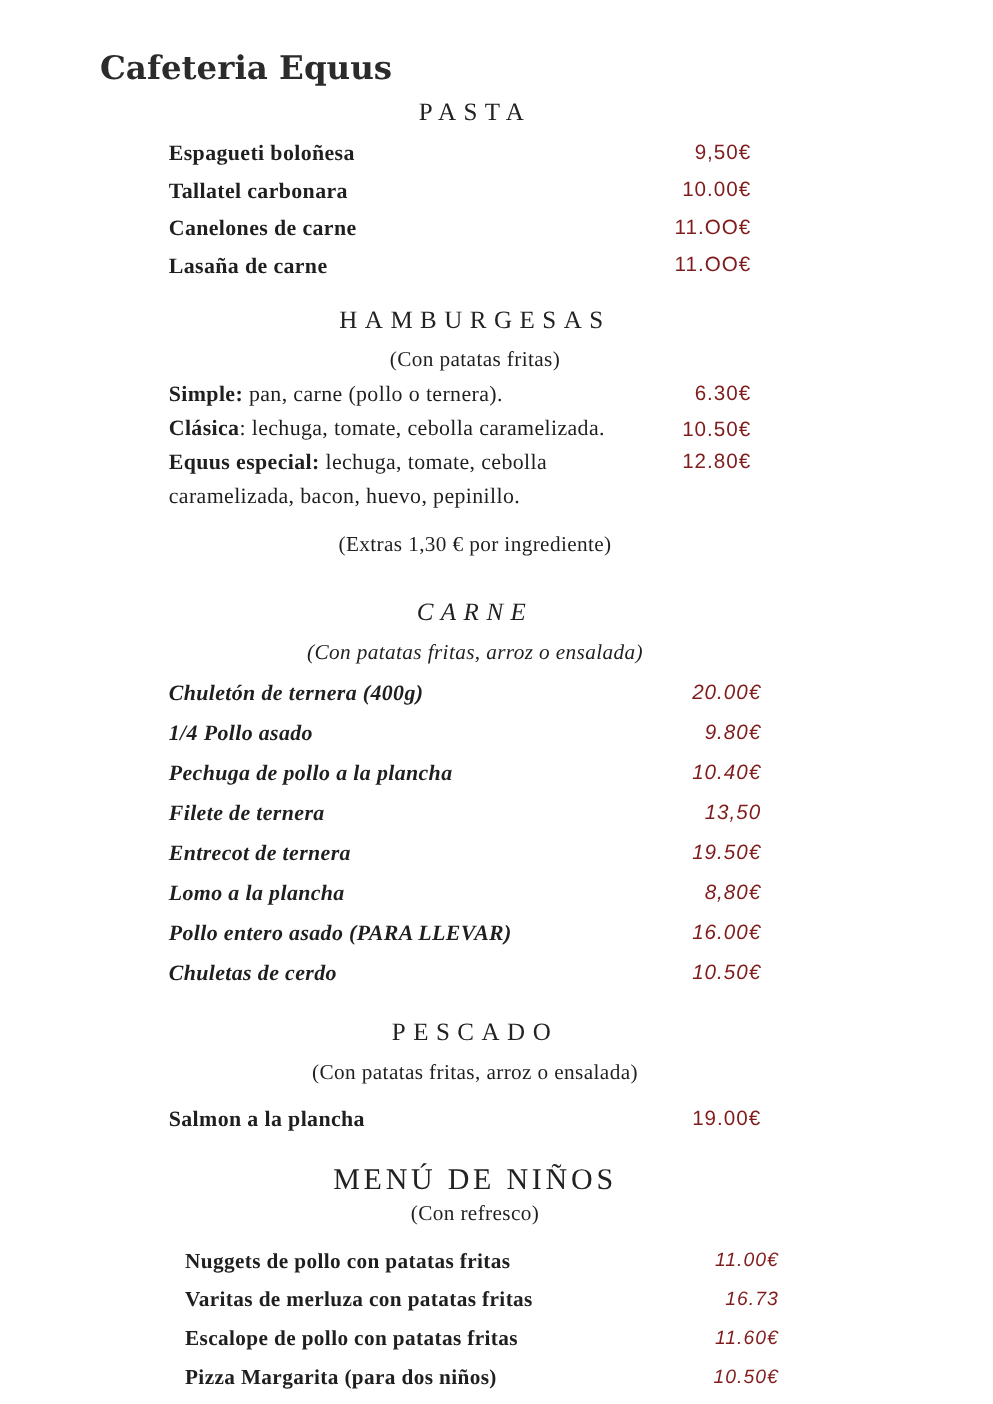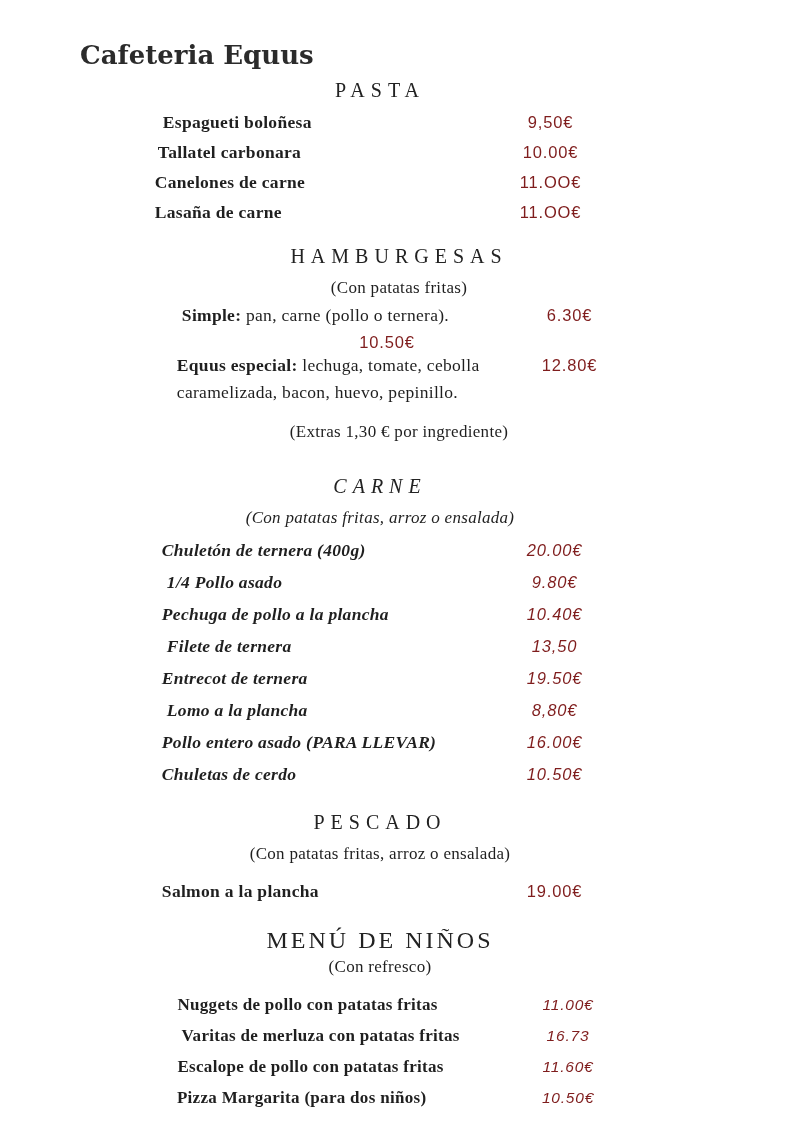--- a/index.html
+++ b/index.html
@@ -49,21 +49,21 @@
     margin-bottom: 2px;
   }
   .section-subtitle {
     text-align: center;
     font-size: 17px;
     margin: 0 0 8px 0;
     letter-spacing: 0.3px;
   }
   .menu-item {
     display: flex;
-    justify-content: center;
+    justify-content: space-between;
     align-items: flex-start;
     margin-bottom: 10px;
     font-size: 17.5px;
   }
   .item-name {
     width: 365px;
     line-height: 20px;
     letter-spacing: 0.3px;
   }
   .item-name.bold { font-weight: 700; }
@@ -86,21 +86,21 @@
   
   #menu-root section:nth-of-type(1) { margin-bottom: 22px; }
   #menu-root section:nth-of-type(1) .item-price { margin-right: 24px; }
 
   
   #menu-root section:nth-of-type(2) .section-subtitle { margin-bottom: 4px; }
   #menu-root section:nth-of-type(2) .menu-item { margin-bottom: 0; }
   #menu-root section:nth-of-type(2) .item-name { line-height: 27px; }
   #menu-root section:nth-of-type(2) .item-price { margin-right: 24px; margin-top: 3px; }
   #menu-root section:nth-of-type(2) .menu-item:nth-of-type(2) { align-items: center; }
-  #menu-root section:nth-of-type(2) { margin-bottom: 32px; margin-left: 38px; }
+  #menu-root section:nth-of-type(2) { margin-bottom: 32px; }
 
   
   #menu-root section:nth-of-type(3) .section-subtitle { margin-bottom: 12px; }
   #menu-root section:nth-of-type(3) .menu-item { margin-bottom: 12px; }
   #menu-root section:nth-of-type(3) .item-price { margin-right: 16px; }
   #menu-root section:nth-of-type(3) { margin-bottom: 26px; font-style: italic; }
 
   
   #menu-root section:nth-of-type(4) .section-subtitle { margin-bottom: 17px; }
   #menu-root section:nth-of-type(4) .item-price { margin-right: 16px; }
@@ -141,20 +141,21 @@
       </section>
       <section class="menu-section">
         <h2 class="section-title">HAMBURGESAS</h2>
         <div class="section-subtitle">(Con patatas fritas)</div>
         <div class="items">
           <div class="menu-item">
             <span class="item-name"><b>Simple:</b> pan, carne (pollo o ternera).</span>
             <span class="item-price">6.30€</span>
           </div>
           <div class="menu-item">
+            <span class="item-name"><b>Clásica</b>: lechuga, tomate, cebolla caramelizada.</span>
             <span class="item-price">10.50€</span>
           </div>
           <div class="menu-item">
             <span class="item-name"><b>Equus especial:</b> lechuga, tomate, cebolla caramelizada, bacon, huevo, pepinillo.</span>
             <span class="item-price">12.80€</span>
           </div>
         </div>
         <div class="section-note">(Extras 1,30 € por ingrediente)</div>
       </section>
       <section class="menu-section">

